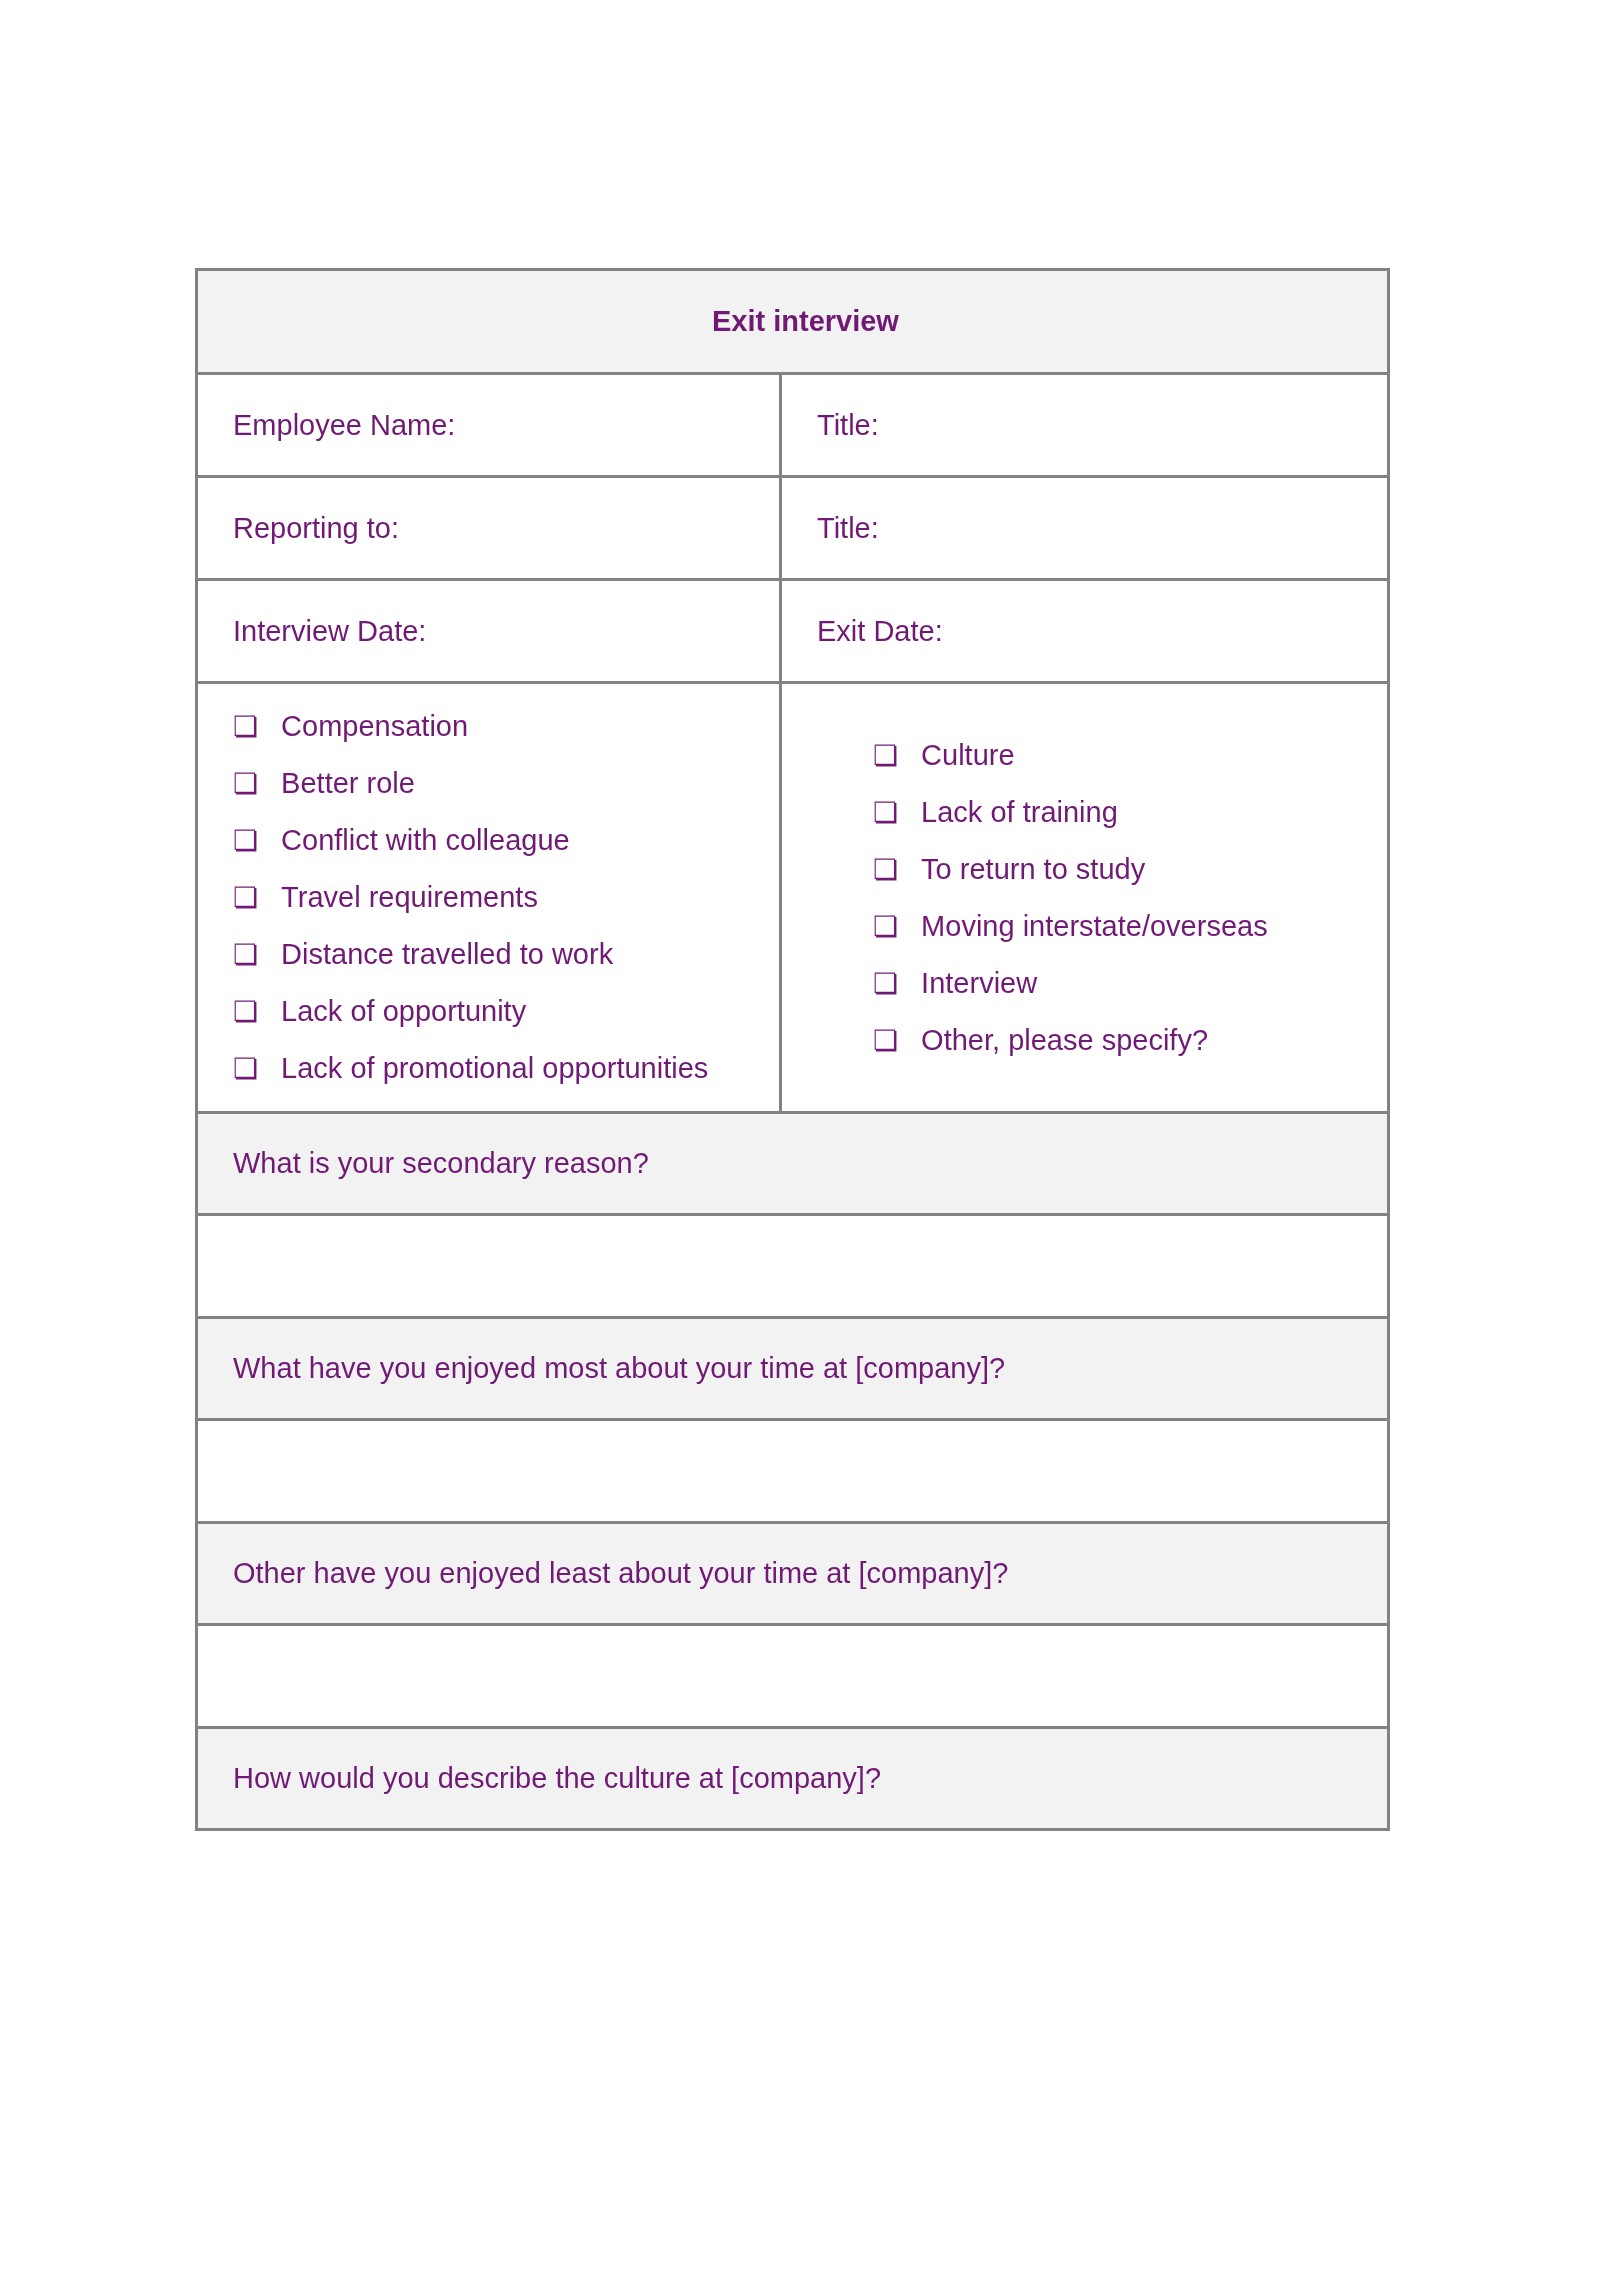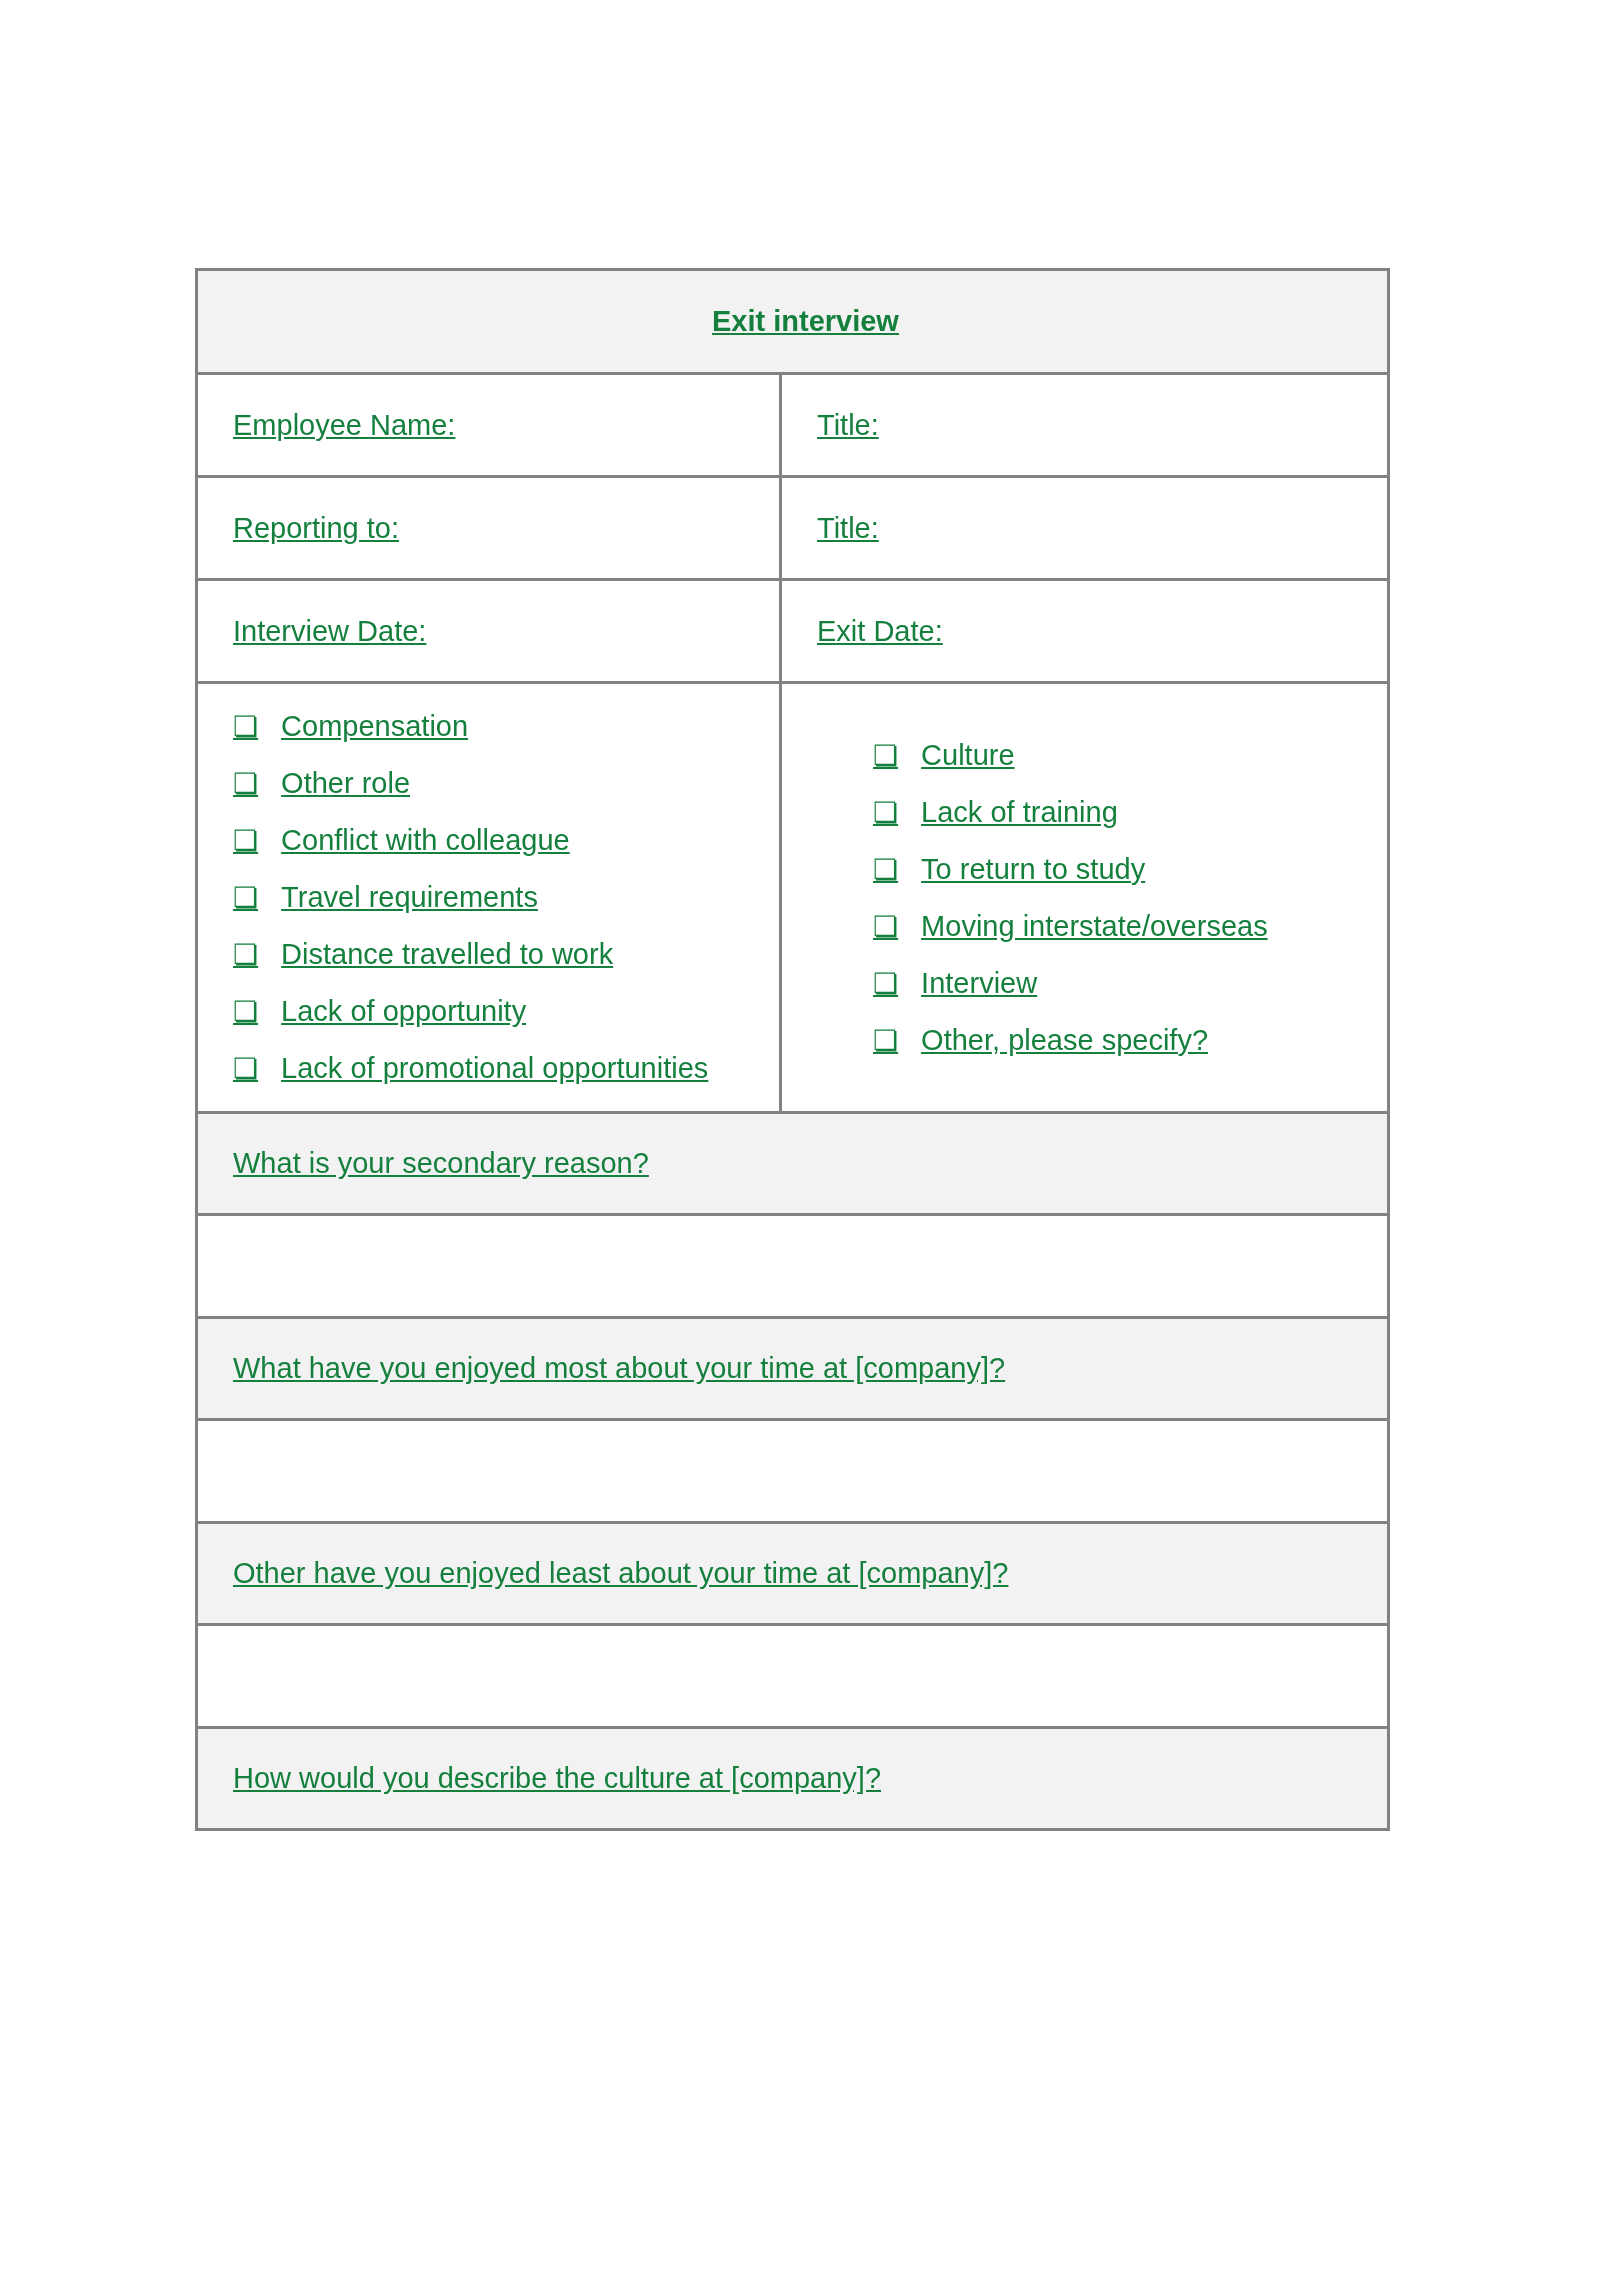--- a/index.html
+++ b/index.html
@@ -18,25 +18,24 @@
     position: absolute;
     left: 195px;
     top: 268px;
     width: 1191px;
     border-collapse: collapse;
     table-layout: fixed;
   }
   table.doc-table td {
     border: 3.7px solid #828282;
     font-size: 29px;
-    color: #15803d;
+    color: #701a75;
     vertical-align: middle;
     padding: 0 9.1px 0 35px;
     overflow: hidden;
-    text-decoration: underline;
   }
   td.title-cell {
     height: 101px;
     text-align: center;
     font-weight: bold;
     font-size: 30px;
     padding: 0;
     background: #f2f2f2;
   }
   td.field-cell {
@@ -101,21 +100,21 @@
         <td class="field-cell">Exit Date:</td>
       </tr>
 
 
       <tr>
         <td class="checks-cell">
           <div class="check-item">
             <span class="check-box-glyph">❏</span><span>Compensation</span>
           </div>
           <div class="check-item">
-            <span class="check-box-glyph">❏</span><span>Other role</span>
+            <span class="check-box-glyph">❏</span><span>Better role</span>
           </div>
           <div class="check-item">
             <span class="check-box-glyph">❏</span><span>Conflict with colleague</span>
           </div>
           <div class="check-item">
             <span class="check-box-glyph">❏</span><span>Travel requirements</span>
           </div>
           <div class="check-item">
             <span class="check-box-glyph">❏</span><span>Distance travelled to work</span>
           </div>

